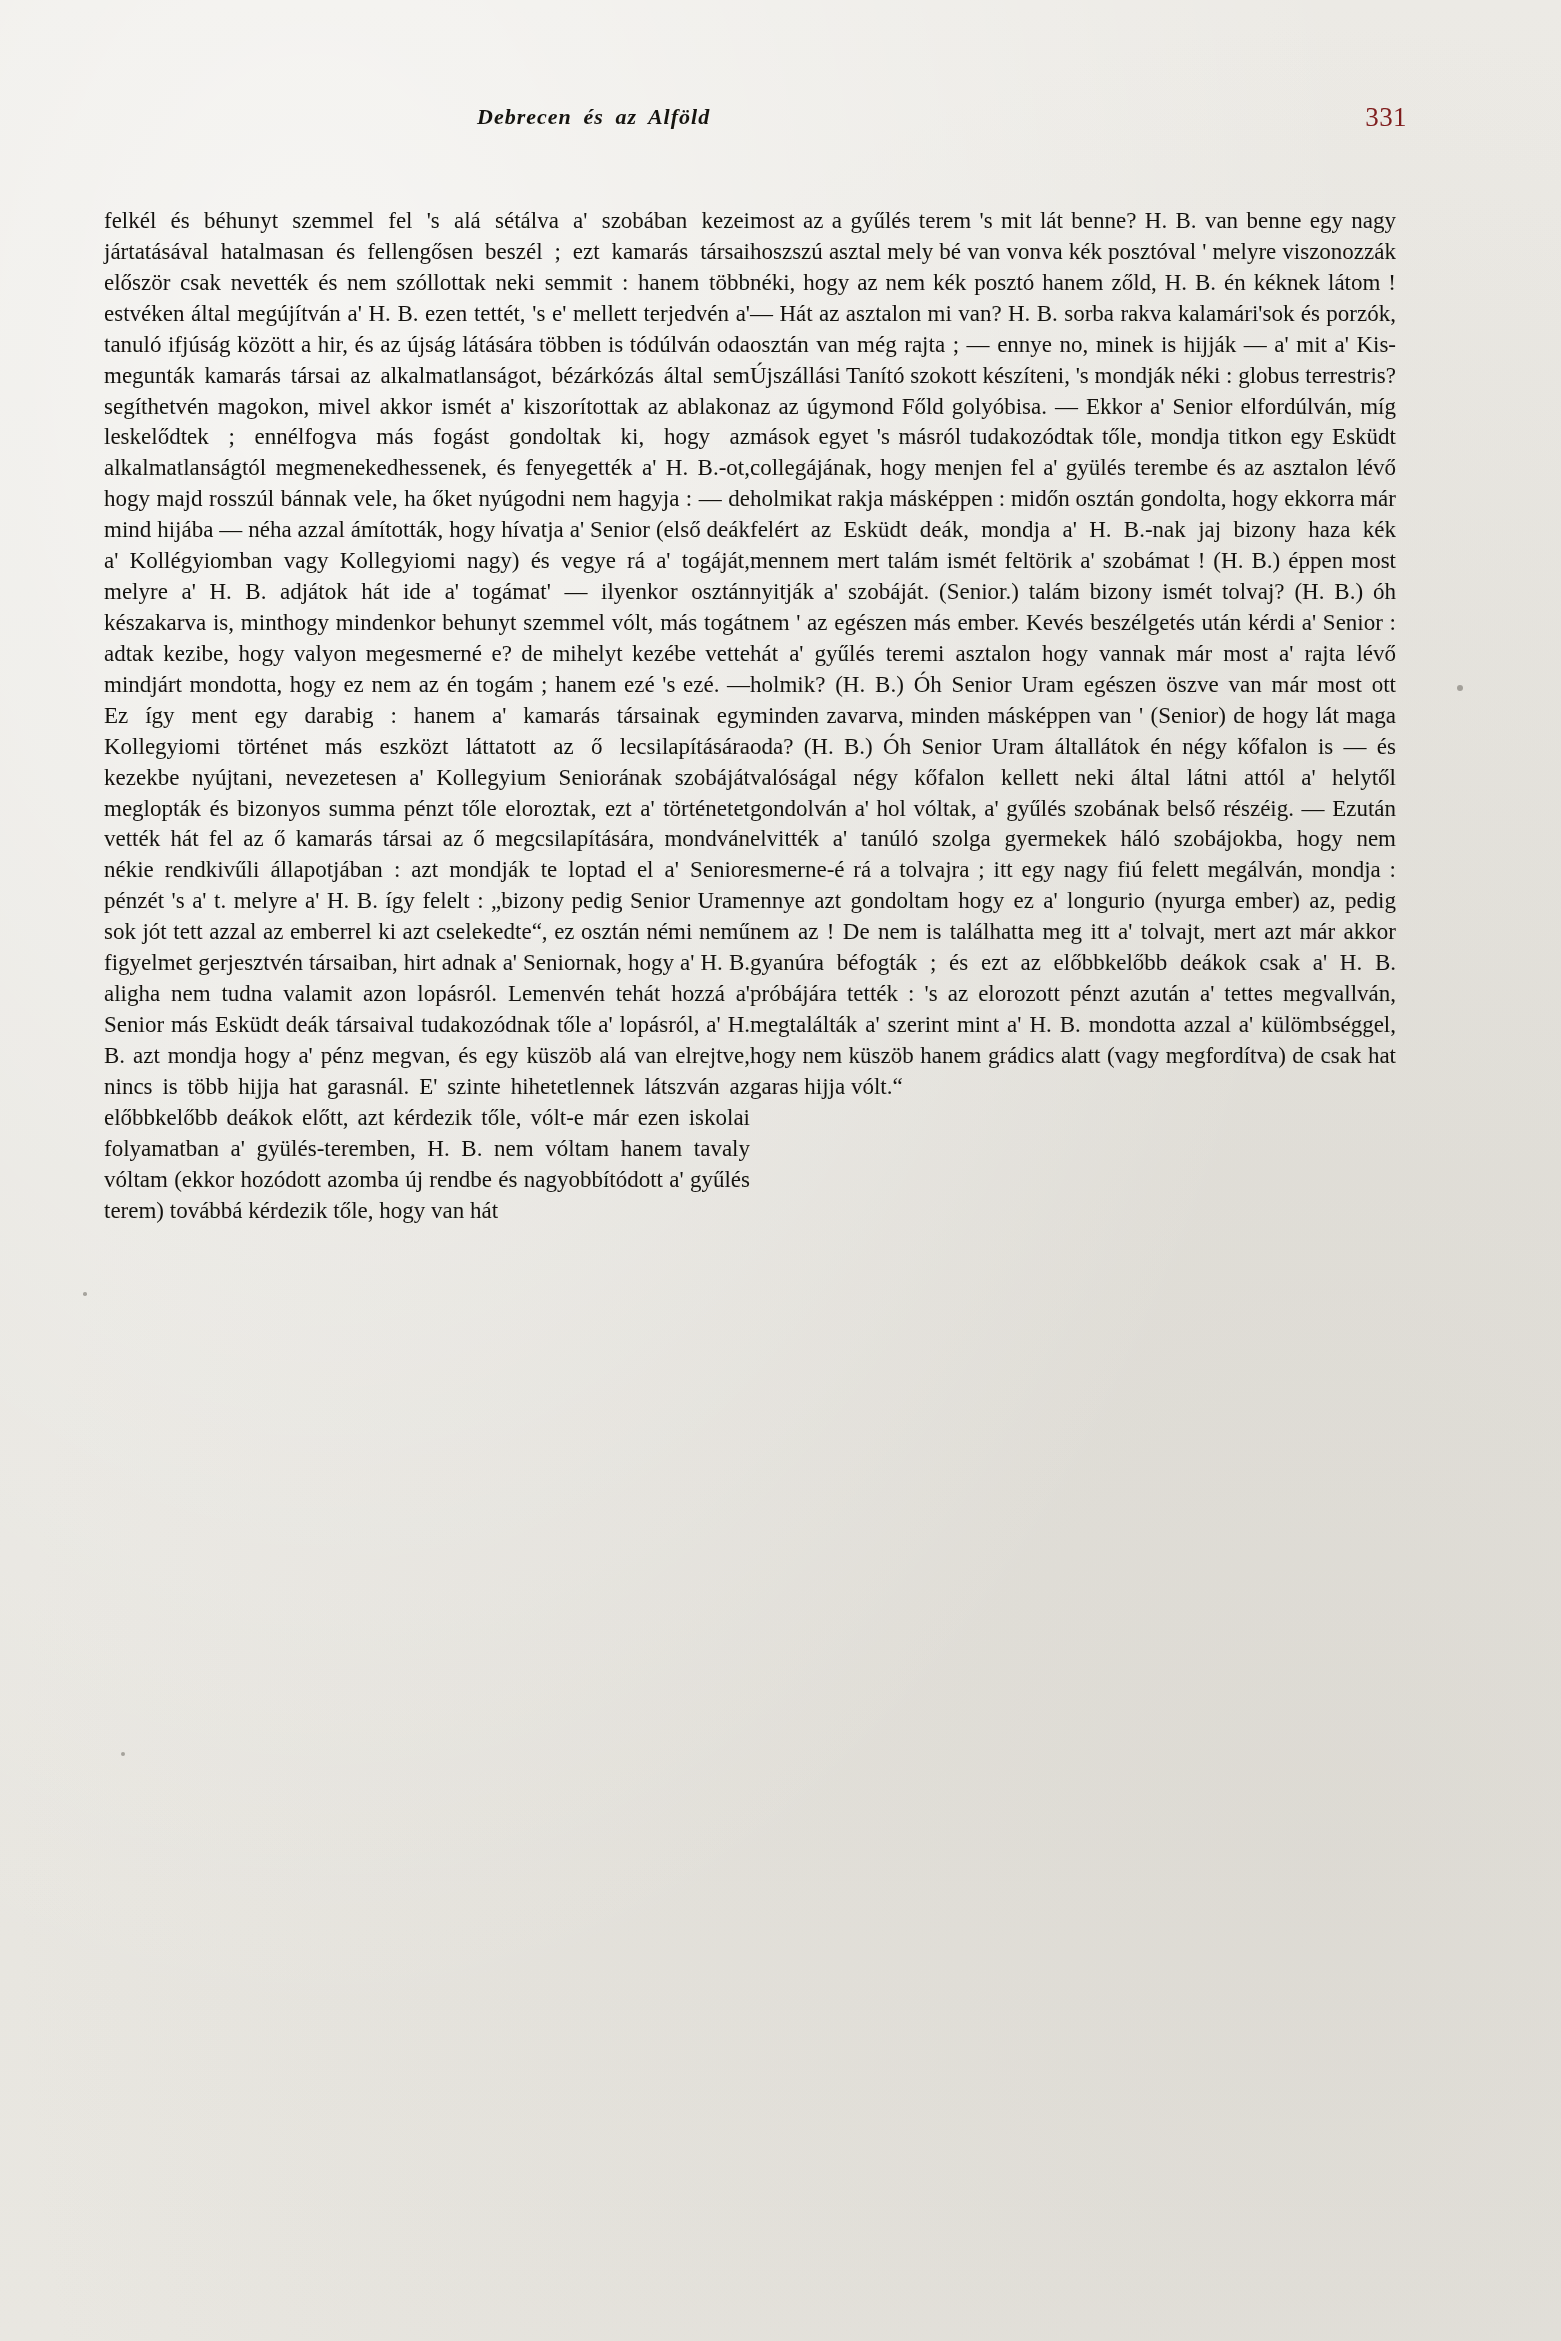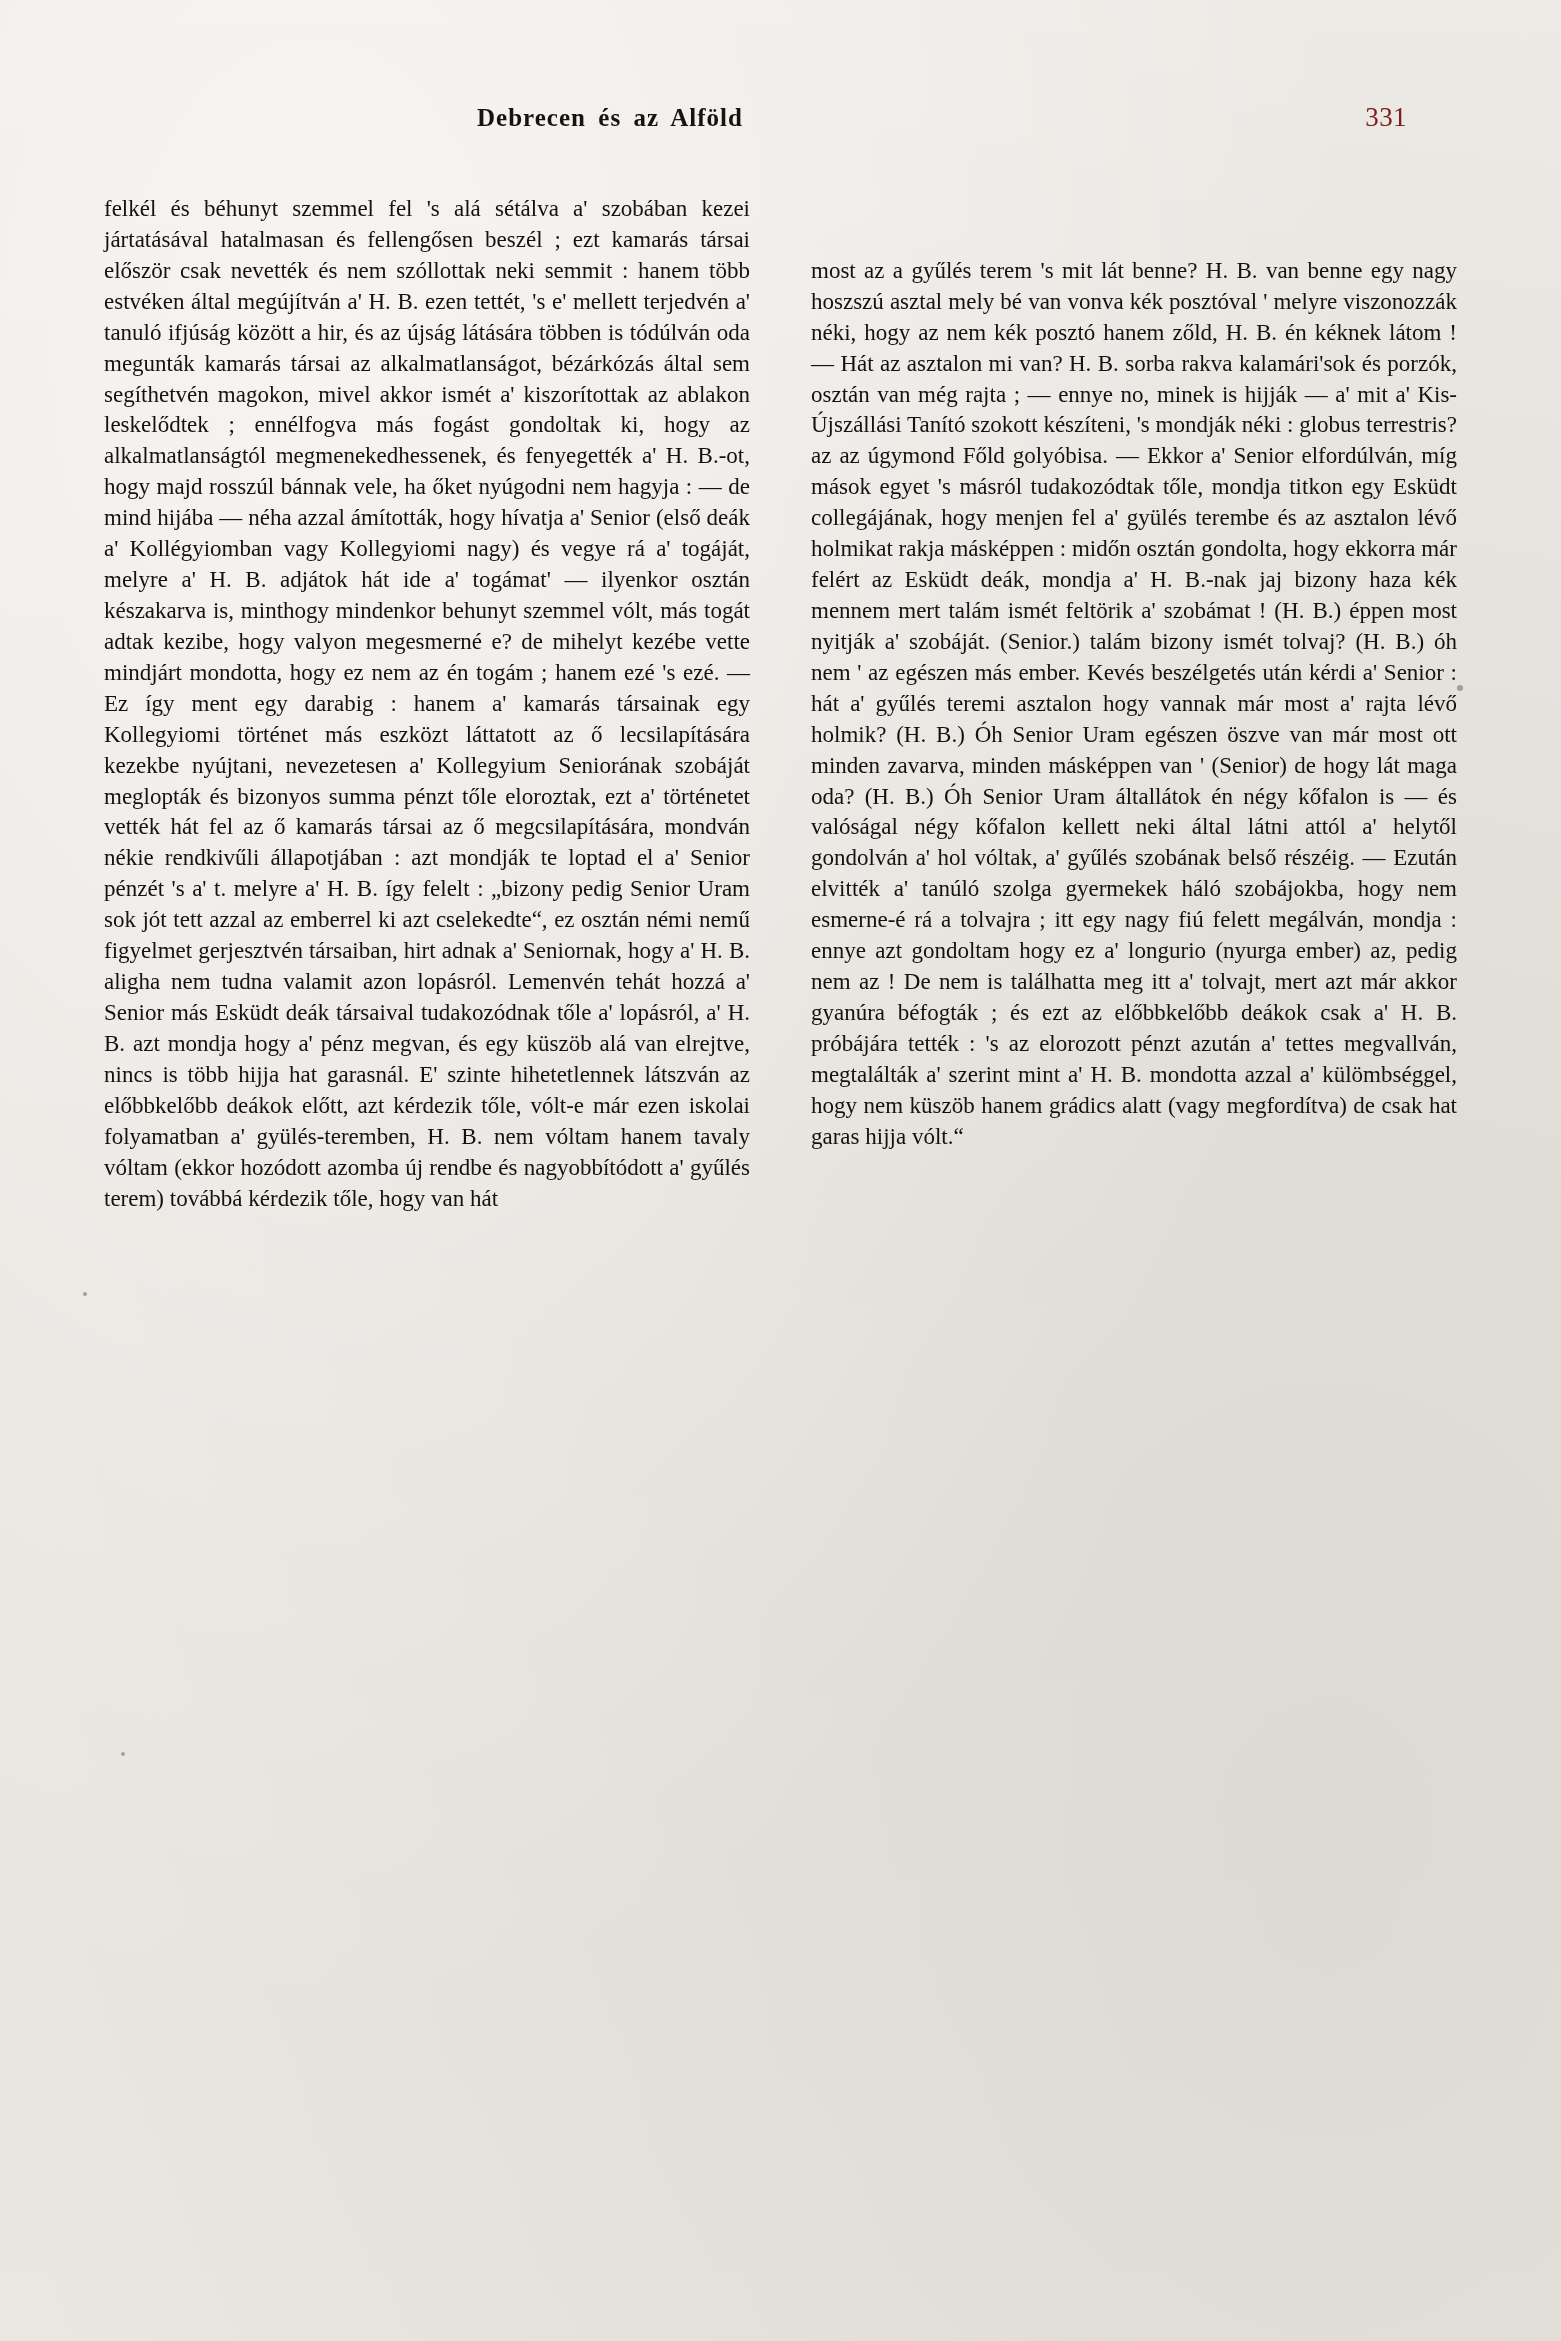--- a/index.html
+++ b/index.html
@@ -34,42 +34,41 @@
     height: 2151px;
   }
   .header {
     position: relative;
     height: 61px;
   }
   .running-title {
     position: absolute;
     left: 373px;
     top: 8.7px;
+    font-style: italic;
     font-weight: bold;
-    font-size: 25px;
+    font-size: 22px;
     letter-spacing: 1px;
     color: #16140f;
     word-spacing: 5.2px;
   }
   .page-number {
     position: absolute;
     right: 50px;
     top: 7px;
     font-size: 27px;
     color: #7f1d1d;
     letter-spacing: 0.4px;
   }
   .columns {
     position: absolute;
-    top: 99px;
+    top: 111px;
     left: 0;
     width: 1353px;
     display: flex;
-    gap: 61px;
-    align-items: center;
   }
   .col {
     width: 646px;
     font-size: 23px;
     line-height: 1.345;
     color: #14120e;
     text-align: justify;
     text-justify: inter-word;
     hyphens: manual;
   }

